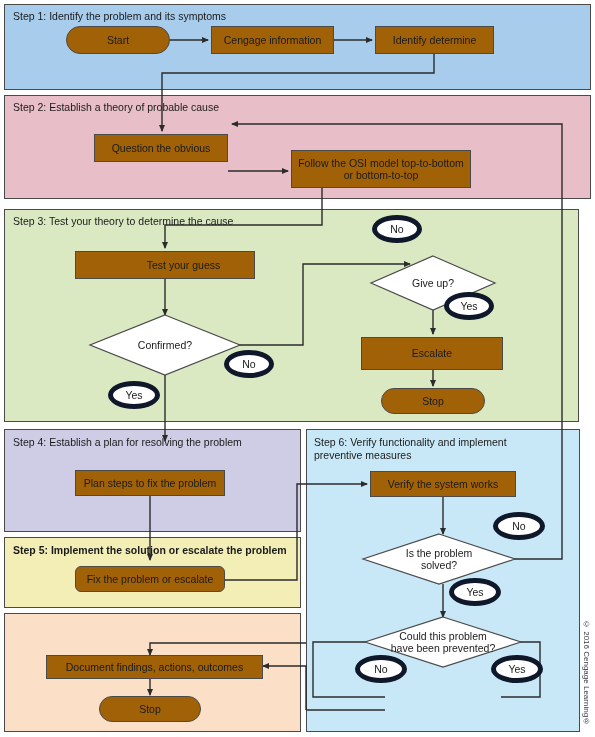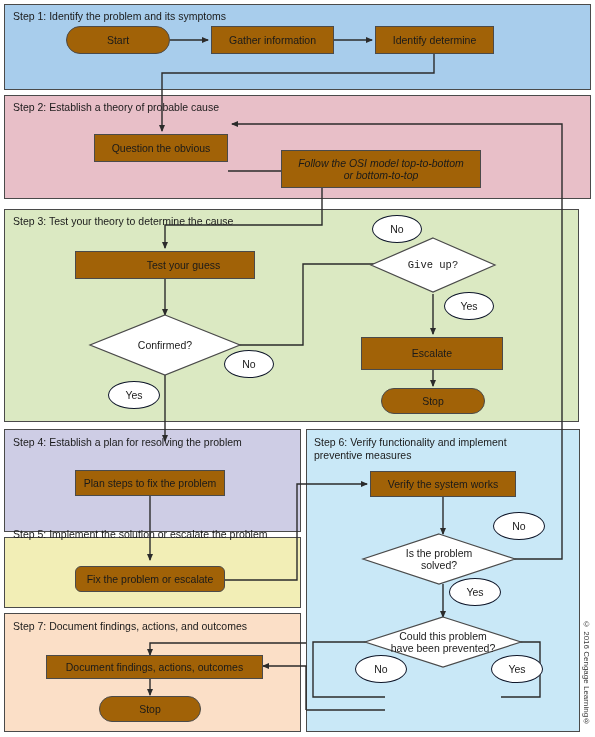--- a/index.html
+++ b/index.html
@@ -5,21 +5,21 @@
   html,body{margin:0;padding:0;background:#ffffff;}
   body{font-family:"Liberation Sans","DejaVu Sans",sans-serif;}
   #stage{position:relative;width:595px;height:737px;background:#ffffff;overflow:hidden;}
   .panel{position:absolute;box-sizing:border-box;border:1px solid #4a4a4a;}
   .panel-title{position:absolute;font-size:10.5px;color:#1a1a1a;line-height:13px;white-space:pre-line;}
   .node{position:absolute;box-sizing:border-box;background:#a16207;border:1px solid #4a4a4a;
         display:flex;align-items:center;justify-content:center;text-align:center;
         font-size:10.5px;color:#1a1a1a;line-height:12.5px;}
   .proc{border-radius:0;}
   .term{border-radius:999px;}
-  .lbl{position:absolute;box-sizing:border-box;background:#ffffff;border:1px solid #0f172a;
+  .lbl{position:absolute;box-sizing:border-box;background:#ffffff;border:5px solid #0f172a;
        border-radius:50%;display:flex;align-items:center;justify-content:center;
        font-size:10.5px;color:#1a1a1a;}
   .diamond-wrap{position:absolute;}
   .diamond-wrap svg{position:absolute;left:0;top:0;overflow:visible;}
   .diamond-text{position:absolute;left:0;top:0;width:100%;height:100%;
        display:flex;align-items:center;justify-content:center;text-align:center;
        font-size:10.5px;color:#1a1a1a;line-height:12.5px;white-space:pre-line;}
   #wires{position:absolute;left:0;top:0;width:595px;height:737px;pointer-events:none;}
   .copy{position:absolute;font-size:8px;color:#3a3a3a;
         writing-mode:vertical-rl;text-orientation:mixed;letter-spacing:0px;}
@@ -34,24 +34,23 @@
   <div class="panel" style="left:4px;top:209px;width:575px;height:213px;background:#dbe9c2;"></div>
   <div class="panel" style="left:4px;top:429px;width:297px;height:103px;background:#cecde5;"></div>
   <div class="panel" style="left:4px;top:537px;width:297px;height:71px;background:#f2eeb6;"></div>
   <div class="panel" style="left:306px;top:429px;width:274px;height:303px;background:#c9e8f7;"></div>
   <div class="panel" style="left:4px;top:613px;width:297px;height:119px;background:#fbdfc7;"></div>
 
   <div class="panel-title" style="left:13px;top:10px;">Step 1: Identify the problem and its symptoms</div>
   <div class="panel-title" style="left:13px;top:101px;">Step 2: Establish a theory of probable cause</div>
   <div class="panel-title" style="left:13px;top:215px;">Step 3: Test your theory to determine the cause</div>
   <div class="panel-title" style="left:13px;top:436px;">Step 4: Establish a plan for resolving the problem</div>
-  <div class="panel-title" style="left:13px;top:528px;">Step 5: Implement the solution or escalate the problem</div>
+  <div class="panel-title" style="left:13px;top:544px;font-weight:bold;">Step 5: Implement the solution or escalate the problem</div>
   <div class="panel-title" style="left:314px;top:436px;">Step 6: Verify functionality and implement
 preventive measures</div>
-  <div class="panel-title" style="left:13px;top:620px;">Step 7: Document findings, actions, and outcomes</div>
 
   <svg id="wires" viewBox="0 0 595 737" xmlns="http://www.w3.org/2000/svg">
     <defs>
       <marker id="ah" markerWidth="7" markerHeight="7" refX="6" refY="3" orient="auto" markerUnits="userSpaceOnUse">
         <path d="M0,0 L7,3 L0,6 z" fill="#2b2b2b"></path>
       </marker>
     </defs>
     <g fill="none" stroke="#2b2b2b" stroke-width="1.4">
 
       <path d="M170,40 L208,40" marker-end="url(#ah)"></path>
@@ -91,37 +90,37 @@
       <path d="M385,710 L306,710"></path>
       <path d="M306,710 L306,666 L263,666" marker-end="url(#ah)"></path>
 
       <path d="M306,643 L150,643 L150,655" marker-end="url(#ah)"></path>
 
       <path d="M150,679 L150,695" marker-end="url(#ah)"></path>
     </g>
   </svg>
 
   <div class="node term" style="left:66px;top:26px;width:104px;height:28px;">Start</div>
-  <div class="node proc" style="left:211px;top:26px;width:123px;height:28px;">Gather information</div>
+  <div class="node proc" style="left:211px;top:26px;width:123px;height:28px;">Cengage information</div>
   <div class="node proc" style="left:375px;top:26px;width:119px;height:28px;">Identify determine</div>
 
   <div class="node proc" style="left:94px;top:134px;width:134px;height:28px;">Question the obvious</div>
-  <div class="node proc" style="left:281px;top:150px;width:200px;height:38px;white-space:pre-line;font-style:italic;">Follow the OSI model top-to-bottom
+  <div class="node proc" style="left:291px;top:150px;width:180px;height:38px;white-space:pre-line;">Follow the OSI model top-to-bottom
 or bottom-to-top</div>
 
   <div class="node proc" style="left:75px;top:251px;width:180px;height:28px;padding-left:37px;">Test your guess</div>
 
   <div class="diamond-wrap" style="left:90px;top:315px;width:150px;height:60px;">
     <svg width="150" height="60" viewBox="0 0 150 60" xmlns="http://www.w3.org/2000/svg">
       <polygon points="75,0 150,30 75,60 0,30" fill="#ffffff" stroke="#4a4a4a" stroke-width="1.2"></polygon>
     </svg>
     <div class="diamond-text">Confirmed?</div>
   </div>
 
-  <div class="diamond-wrap" style="left:371px;top:238px;width:124px;height:54px;font-family:Liberation Mono, monospace;">
+  <div class="diamond-wrap" style="left:371px;top:256px;width:124px;height:54px;">
     <svg width="124" height="54" viewBox="0 0 124 54" xmlns="http://www.w3.org/2000/svg">
       <polygon points="62,0 124,27 62,54 0,27" fill="#ffffff" stroke="#4a4a4a" stroke-width="1.2"></polygon>
     </svg>
     <div class="diamond-text">Give up?</div>
   </div>
 
   <div class="node proc" style="left:361px;top:337px;width:142px;height:33px;">Escalate</div>
   <div class="node term" style="left:381px;top:388px;width:104px;height:26px;">Stop</div>
 
   <div class="lbl" style="left:108px;top:381px;width:52px;height:28px;">Yes</div>

